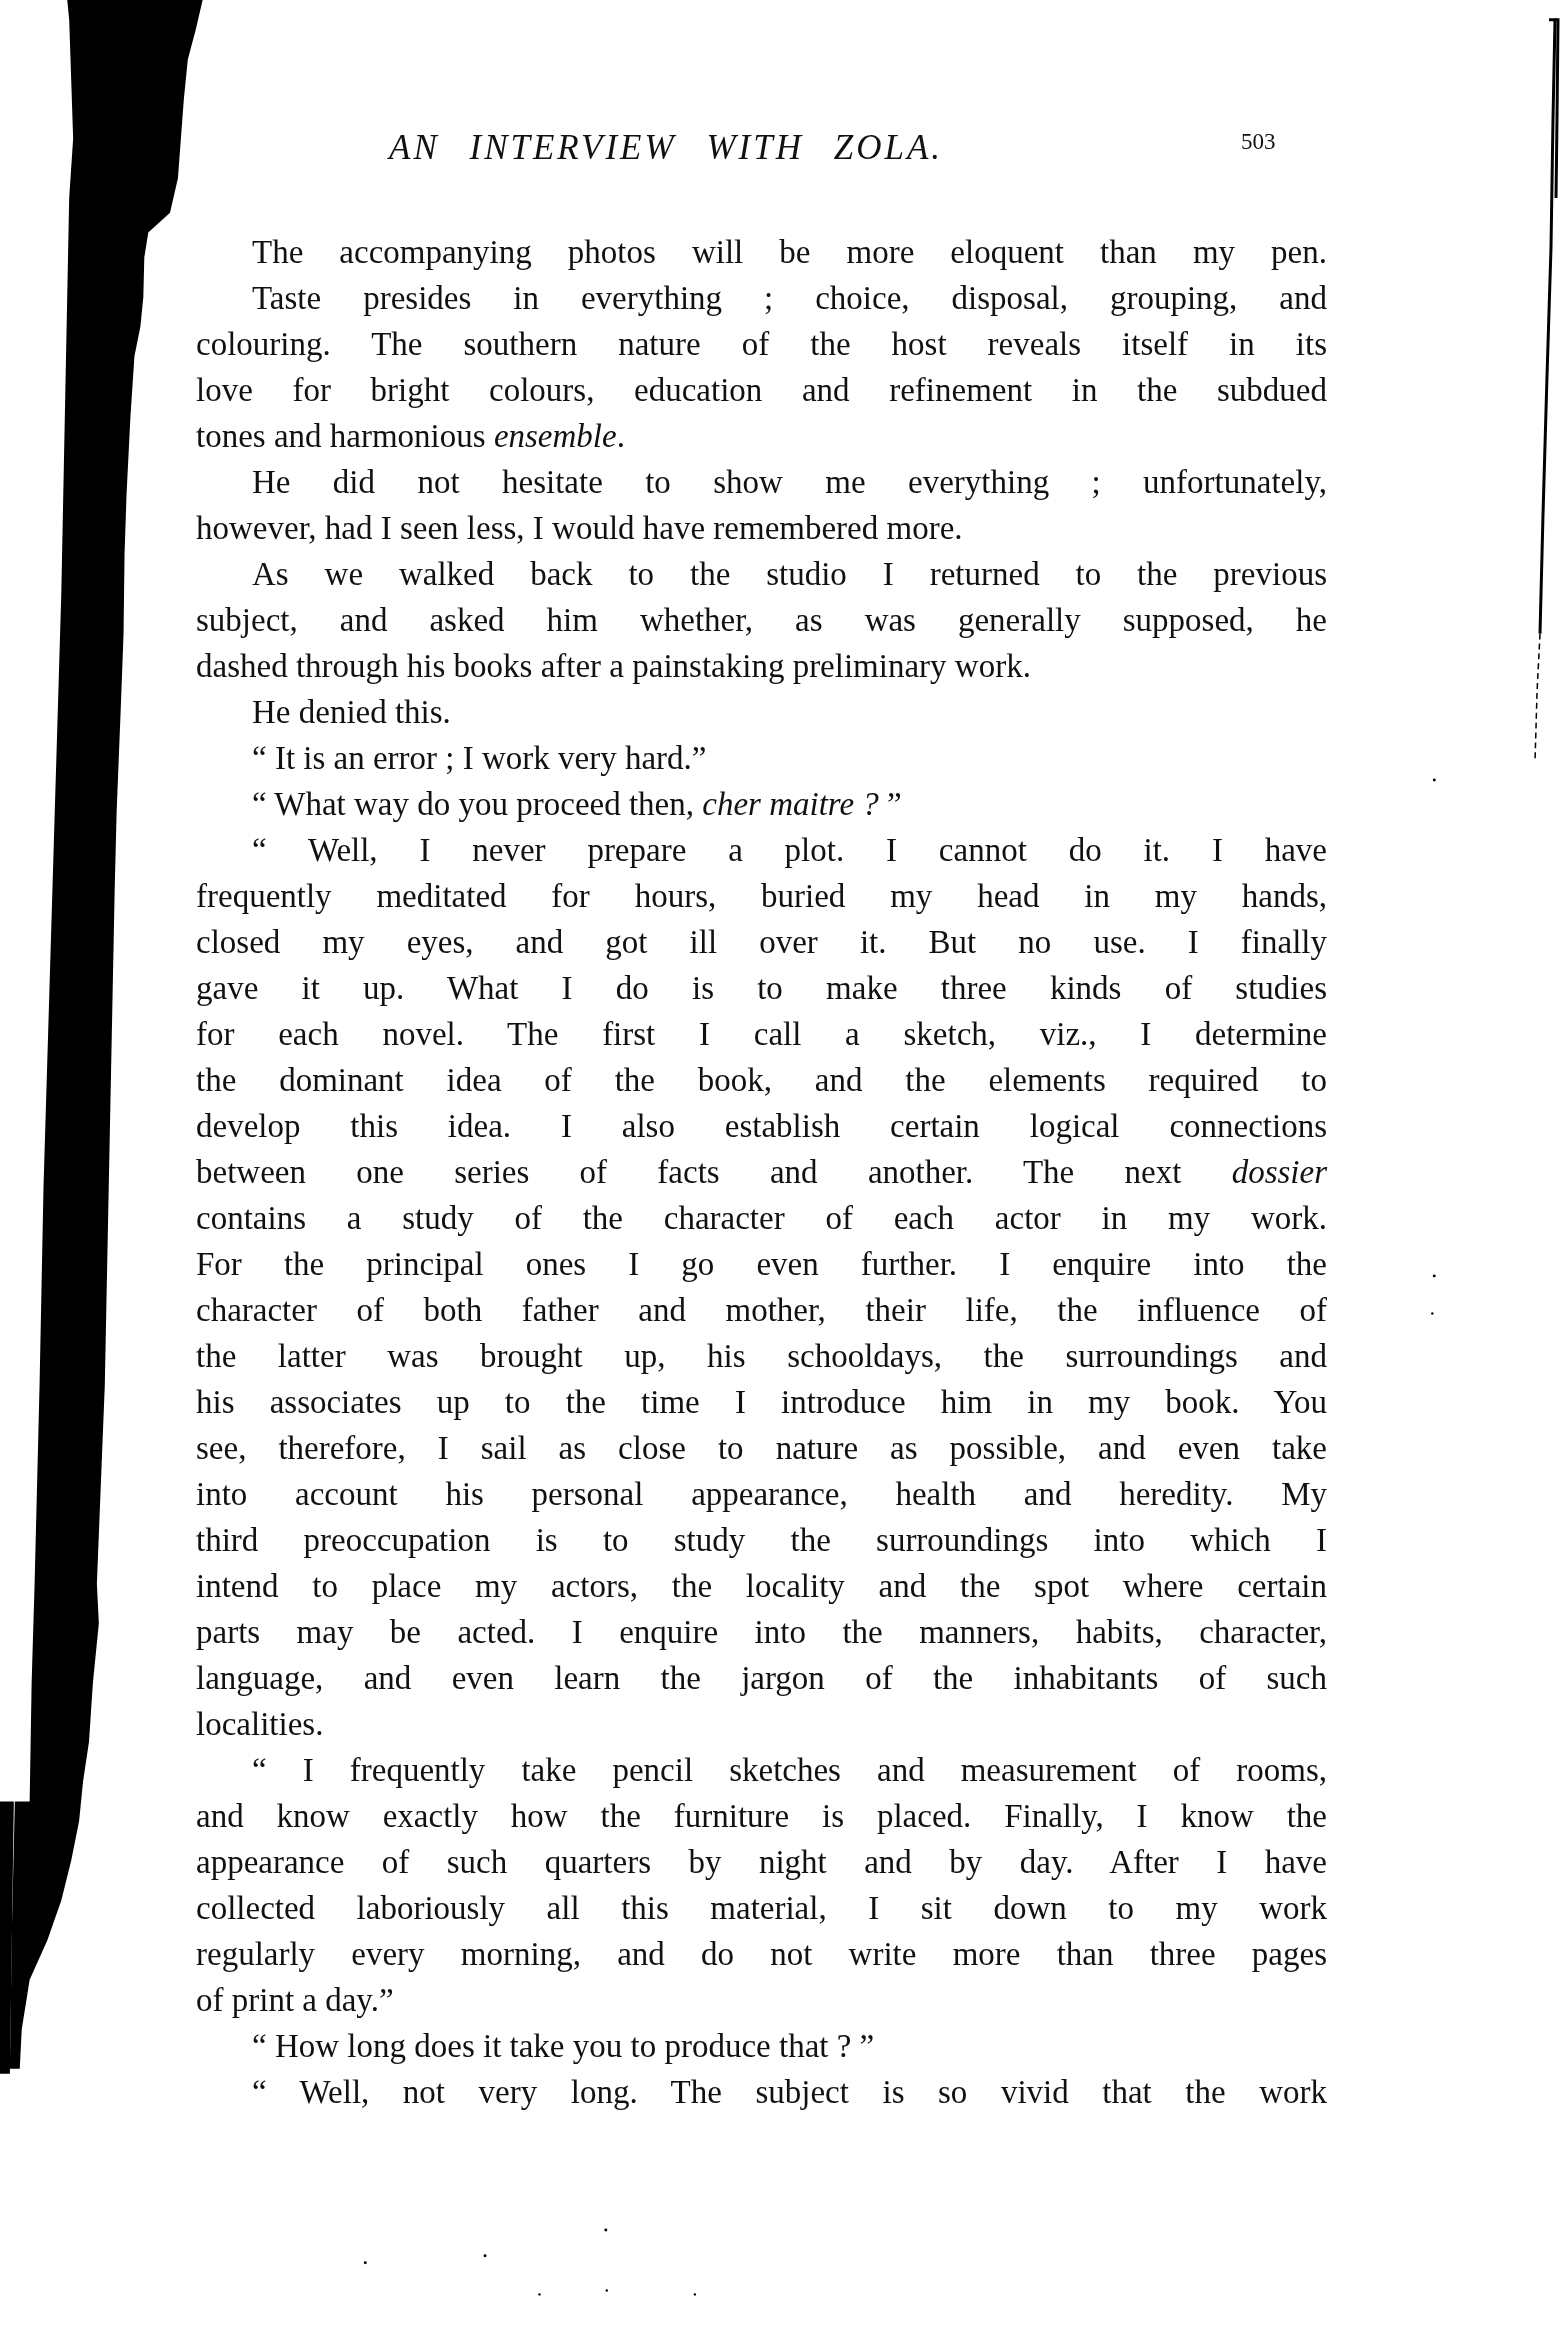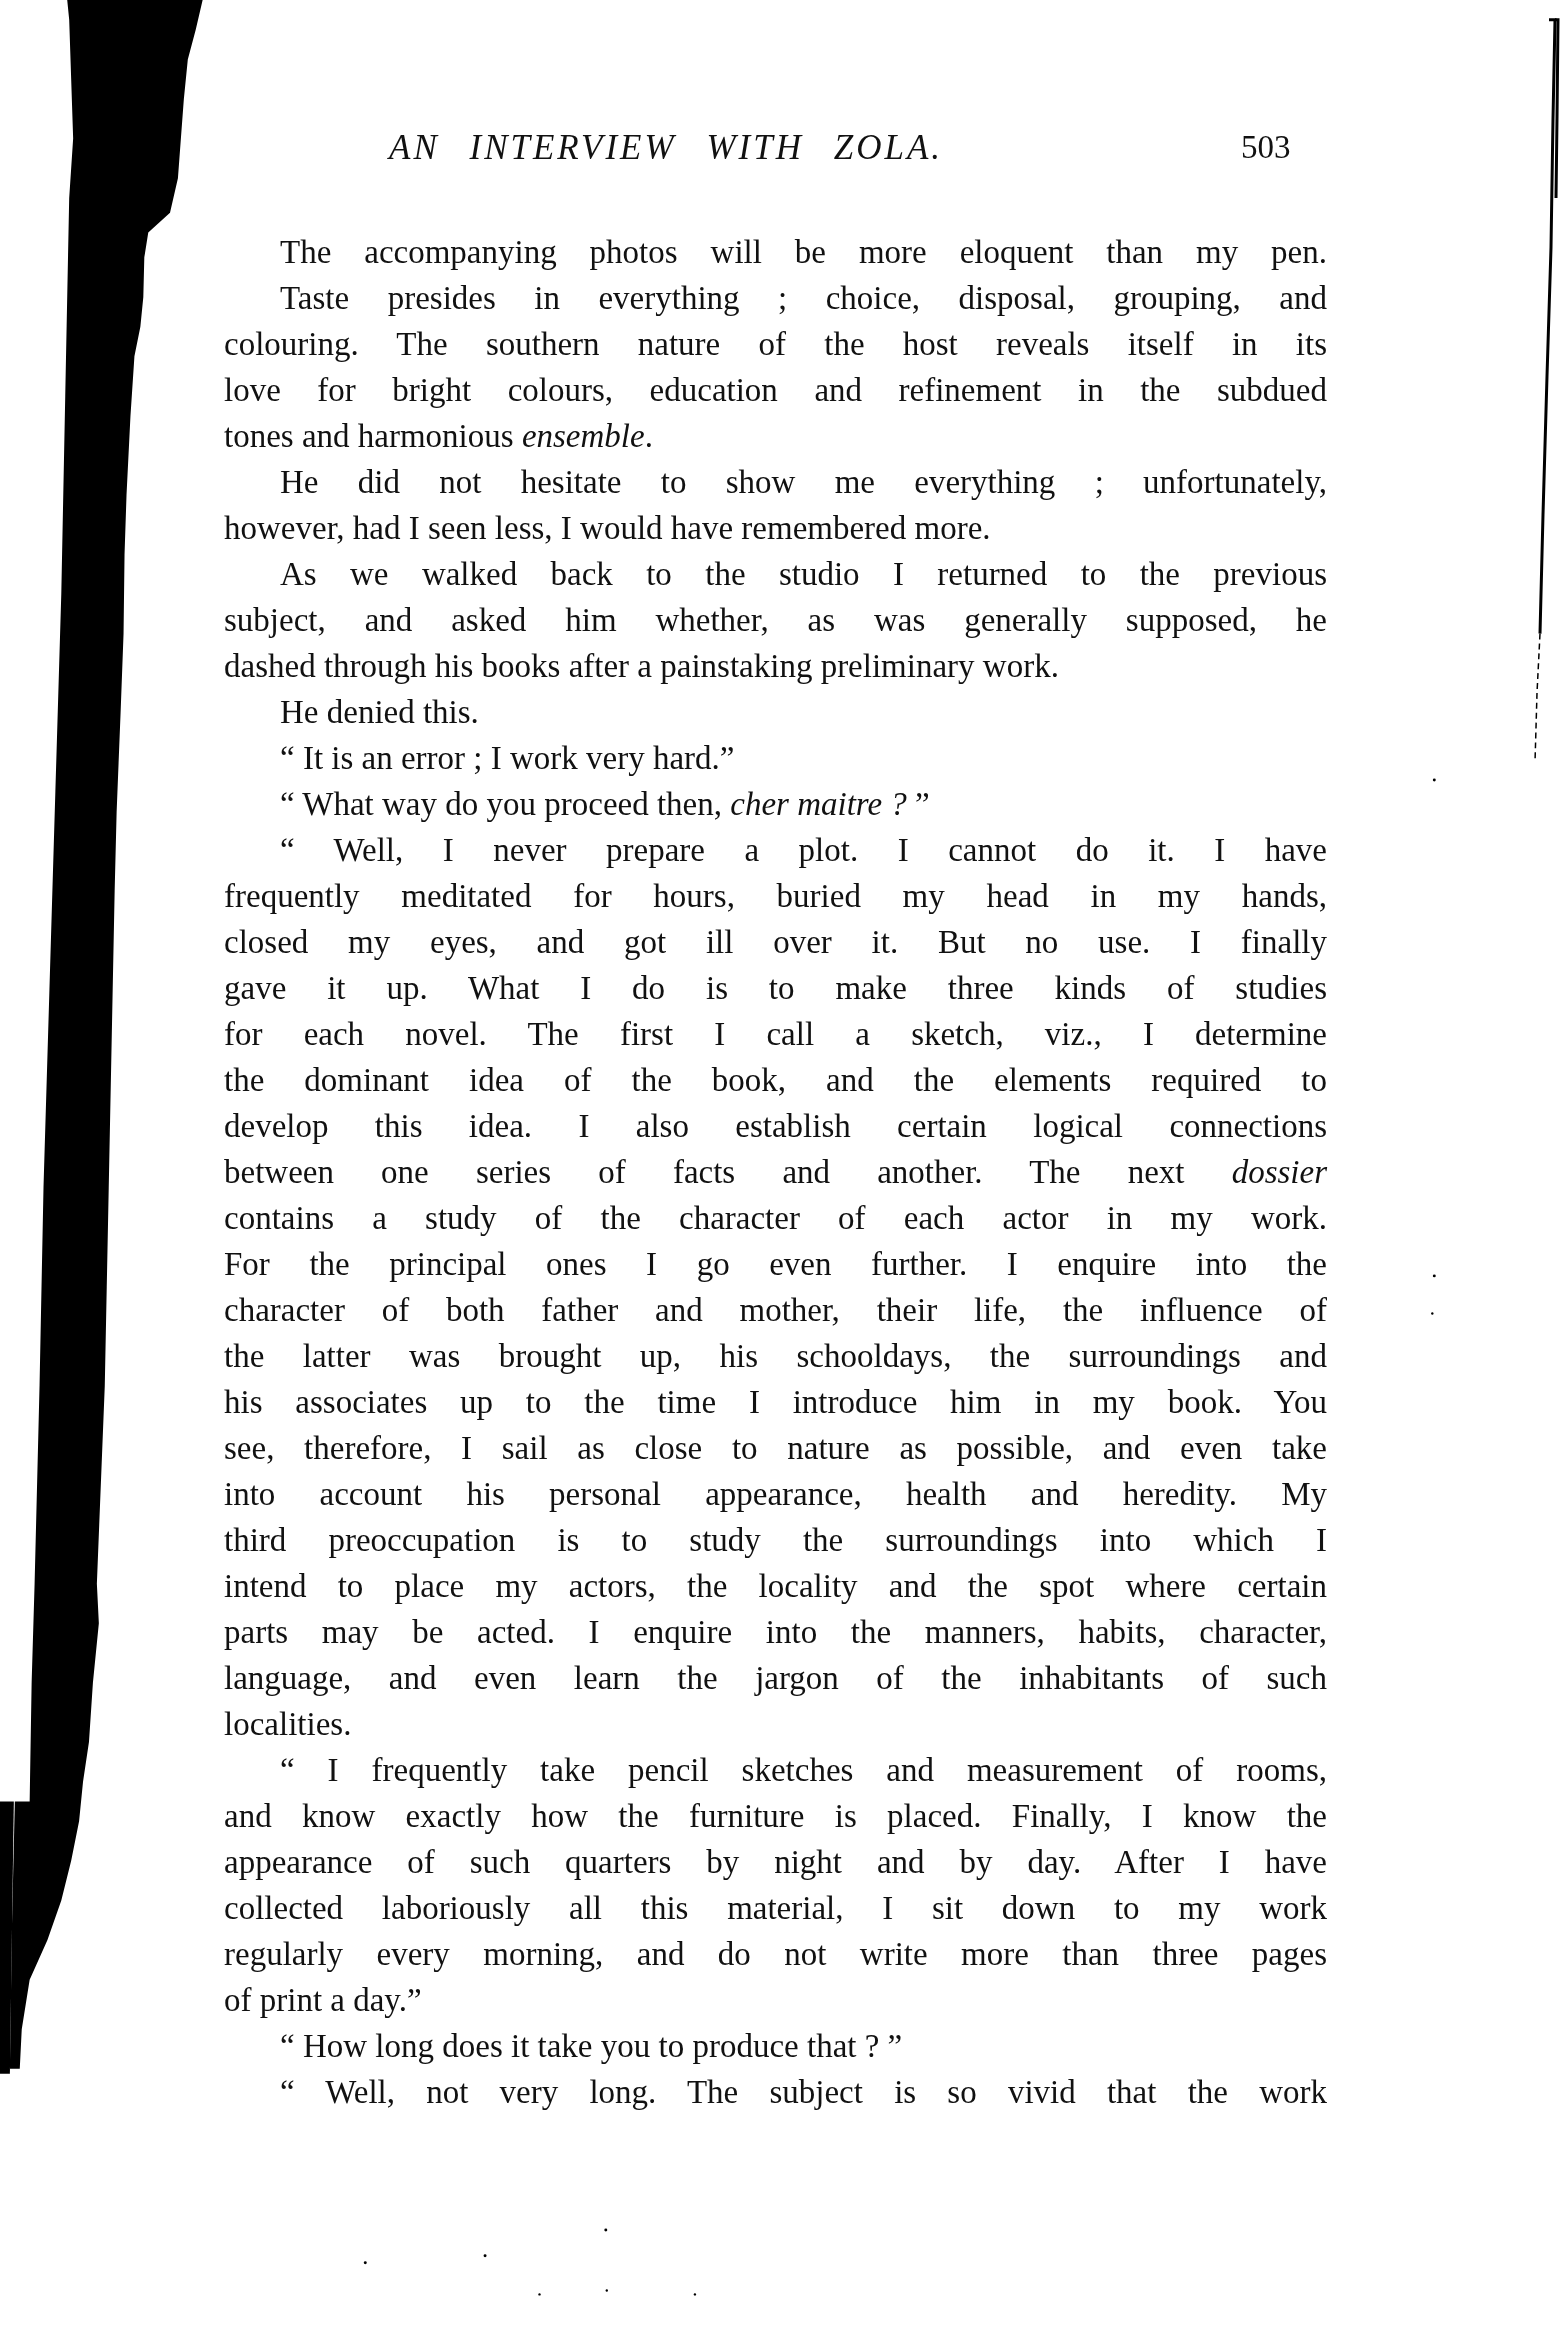--- a/index.html
+++ b/index.html
@@ -8,30 +8,30 @@
   .scan-edge-right { position:absolute; left:1525px; top:0; width:40px; height:1188px; }
   .running-head { position:absolute; top:127px; left:0; width:1564px; height:50px;text-decoration:underline; }
   .running-title {
     position:absolute; left:389px; top:0; width:738px;
     font-family:"Liberation Serif", serif; font-style:italic;
     font-size:35px; letter-spacing:3px; word-spacing:18px; color:#111;
     white-space:nowrap; transform:scaleY(1.05);
   }
   .page-number {
     position:absolute; left:1241px; top:2px;
-    font-family:"Liberation Serif", serif; font-size:33px; color:#111;
+    font-family:"Liberation Serif", serif; font-size:23px; color:#111;
   }
   .body-text {
     position:absolute; left:196px; top:229px; width:1131px;
     font-family:"Liberation Serif", serif; font-size:33px; line-height:46px;
     color:#111;
   }
   .line {
     display:block; height:46px; white-space:nowrap;
-    text-align:justify; text-align-last:justify;margin-left:28px;
+    text-align:justify; text-align-last:justify;
   }
   .line.indent { padding-left:56px; }
   .line.last { text-align-last:left; }
   .line em { }
   .specks { position:absolute; left:0; top:0; width:1564px; height:2335px; pointer-events:none; }
 </style>
 </head>
 <body>
 
 <svg class="scan-edge-left" viewBox="0 0 260 2359" preserveAspectRatio="none">

